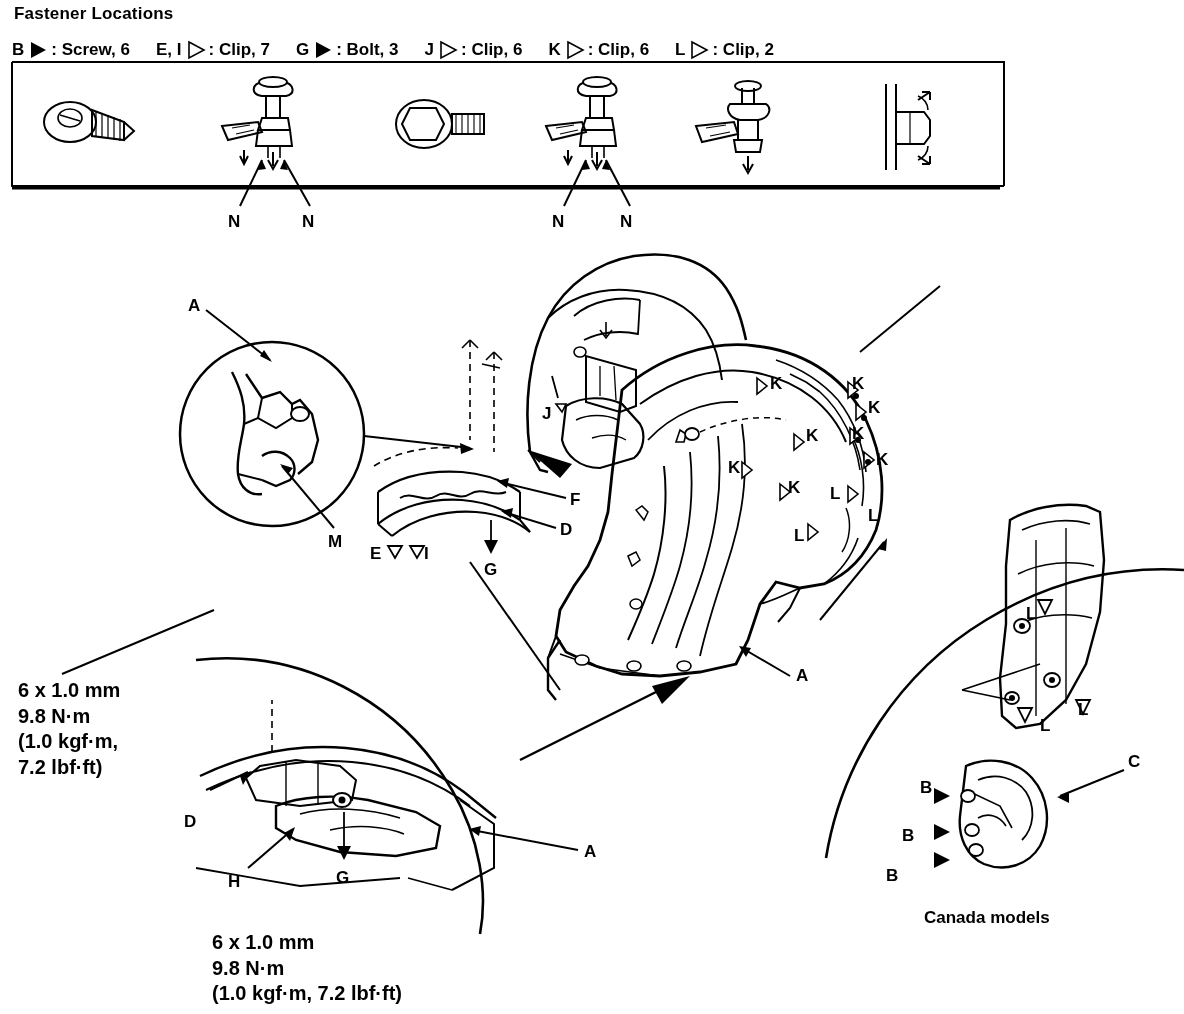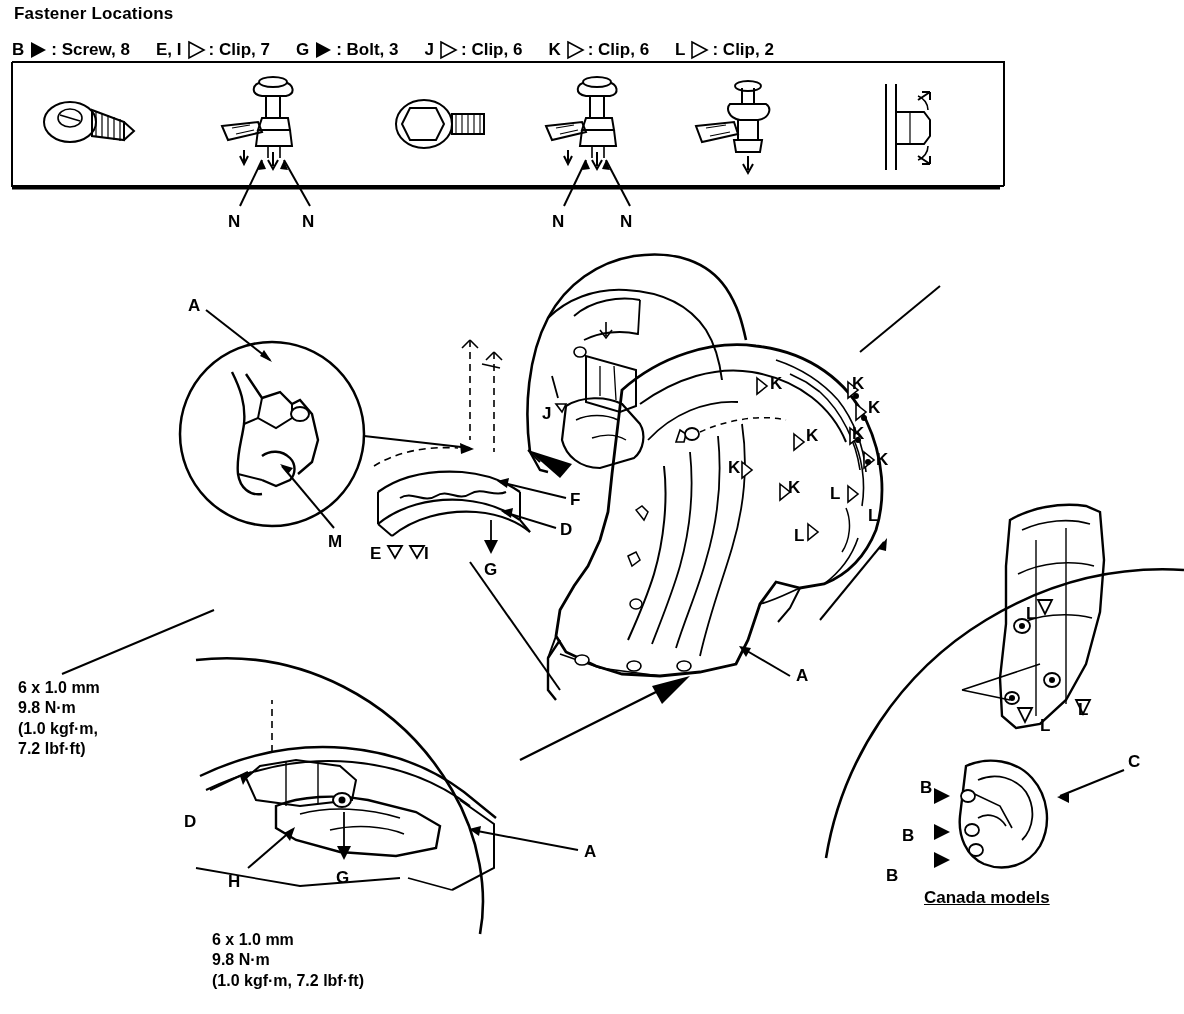--- a/index.html
+++ b/index.html
@@ -53,21 +53,21 @@
   .legend-entry .desc { margin-left: 0px; }
 
   
   .lbl {
     font-size: 17px;
     font-weight: bold;
     line-height: 1.18;
     white-space: pre;
   }
   .torque {
-    font-size: 16px;
+    font-size: 20px;
     font-weight: bold;
     line-height: 1.28;
     white-space: pre;
   }
   svg { overflow: visible; }
   .ln { stroke: #000; fill: none; }
 </style>
 </head>
 <body>
 
@@ -77,21 +77,21 @@
 
   <div class="abs" id="legend-row">
 
     <div class="legend-entry">
       <span class="code">B</span>
       <span class="glyph">
         <svg width="18" height="18" viewBox="0 0 18 18">
             <polygon points="2,1 17,9 2,17" fill="#000"></polygon>
           </svg>
       </span>
-      <span class="desc">: Screw, 8</span>
+      <span class="desc">: Screw, 6</span>
     </div>
 
     <div class="legend-entry">
       <span class="code">E, I</span>
       <span class="glyph">
         <svg width="18" height="18" viewBox="0 0 18 18">
             <polygon points="2,1 17,9 2,17" fill="#fff" stroke="#000" stroke-width="1.6"></polygon>
           </svg>
       </span>
       <span class="desc">: Clip, 7</span>
@@ -456,21 +456,21 @@
 
   <div class="abs lbl" style="left:184px; top:812px;">D</div>
   <div class="abs lbl" style="left:228px; top:872px;">H</div>
   <div class="abs lbl" style="left:336px; top:868px;">G</div>
   <div class="abs lbl" style="left:584px; top:842px;">A</div>
 
   <div class="abs lbl" style="left:920px; top:778px;">B</div>
   <div class="abs lbl" style="left:902px; top:826px;">B</div>
   <div class="abs lbl" style="left:886px; top:866px;">B</div>
   <div class="abs lbl" style="left:1128px; top:752px;">C</div>
-  <div class="abs lbl" style="left:924px; top:888px;text-decoration:underline;">Canada models</div>
+  <div class="abs lbl" style="left:924px; top:908px;">Canada models</div>
 
   <div class="abs torque" style="left:18px; top:678px;">6 x 1.0 mm
 9.8 N·m
 (1.0 kgf·m,
 7.2 lbf·ft)</div>
   <div class="abs torque" style="left:212px; top:930px;">6 x 1.0 mm
 9.8 N·m
 (1.0 kgf·m, 7.2 lbf·ft)</div>
 
 </div>

